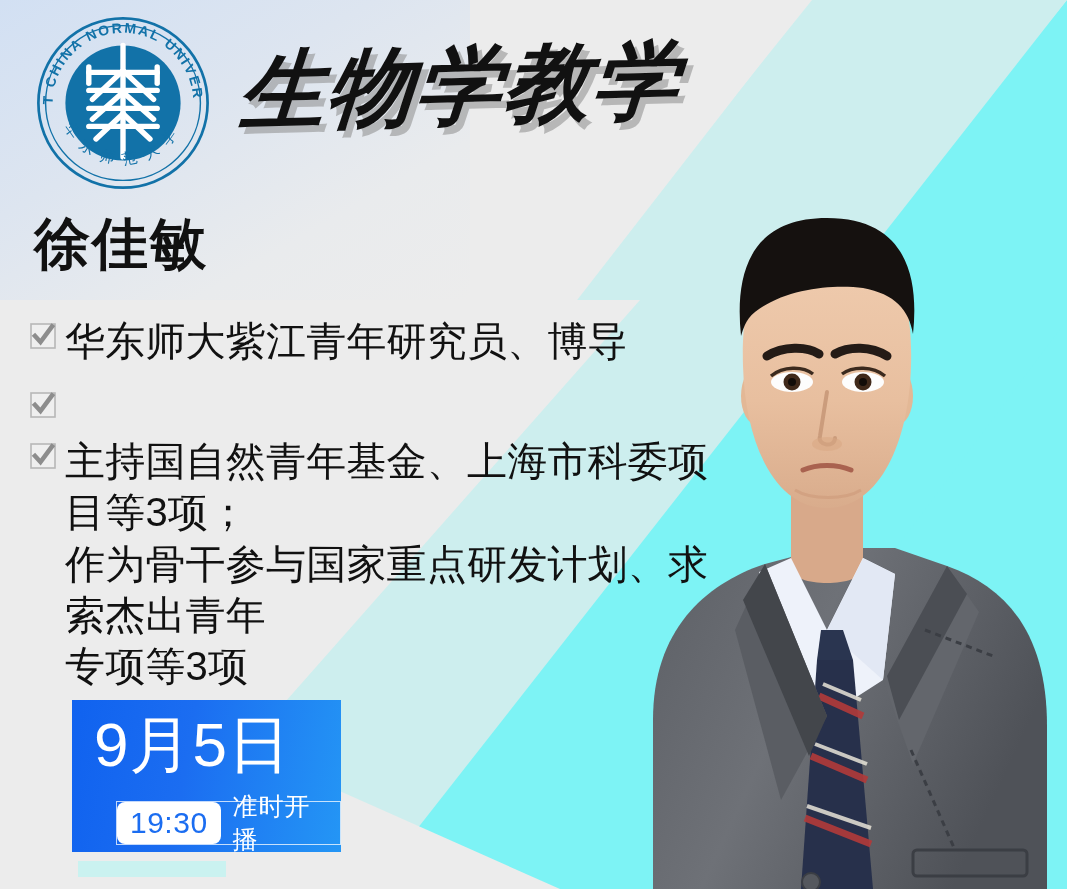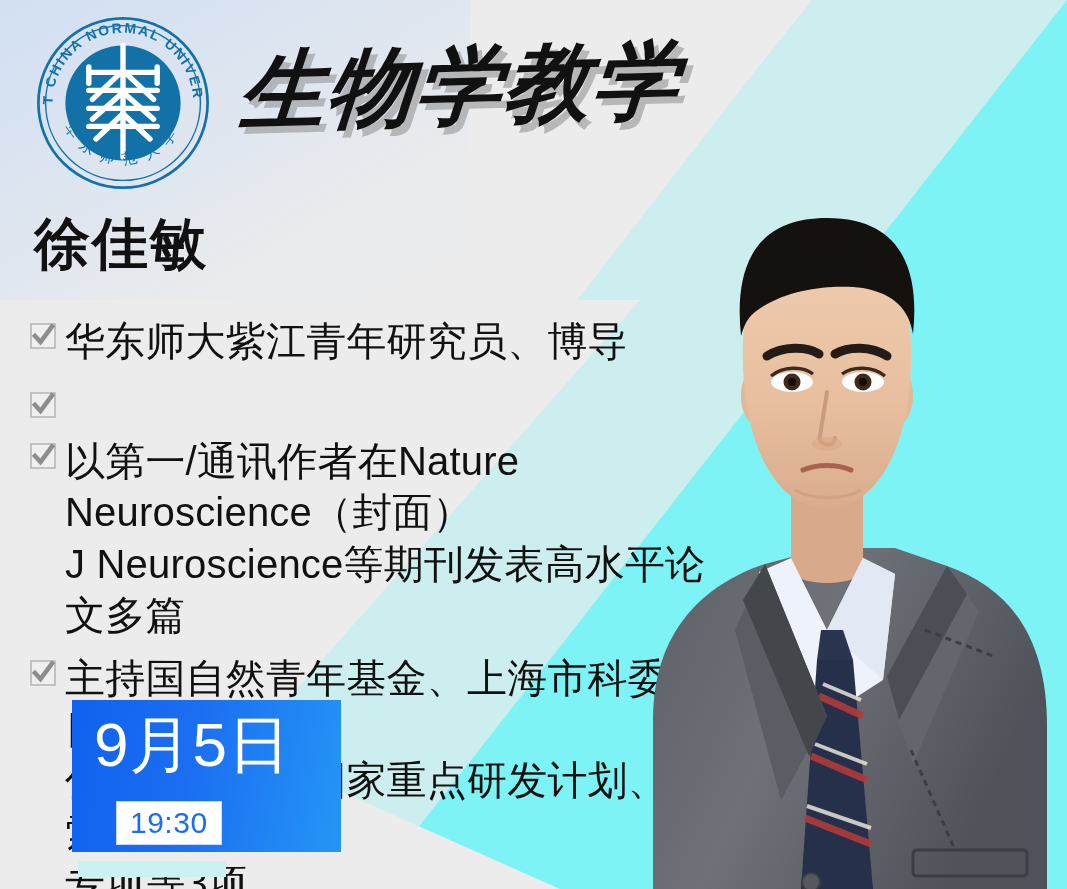--- a/index.html
+++ b/index.html
@@ -58,21 +58,21 @@
   .date-big{
     position:absolute;left:22px;top:10px;color:#fff;
     font-size:62px;font-weight:400;line-height:1.12;letter-spacing:1px;
   }
   .time-row{
     position:absolute;left:44px;top:101px;height:42px;
     display:flex;align-items:stretch;border:1px solid rgba(255,255,255,.75);
   }
   .time-val{
     background:#fff;color:#1b6df1;font-size:30px;font-weight:400;
-    padding:0 13px;display:flex;align-items:center;letter-spacing:.5px;
+    padding:0 13px;display:flex;align-items:center;letter-spacing:.5px;border-radius:8px;
   }
   .time-note{
     color:#fff;font-size:25px;font-weight:500;
     padding:0 12px;display:flex;align-items:center;letter-spacing:1px;
   }
   .mint-strip{
     position:absolute;left:78px;top:861px;width:148px;height:16px;
     background:#caf2f0;
   }
   
@@ -154,49 +154,40 @@
     <div class="bullet">
       <span class="cbox">
         <svg width="26" height="26" viewBox="0 0 26 26">
           <rect x="1" y="1" width="24" height="24" fill="#efefef" stroke="#b7b7b7" stroke-width="1.6"></rect>
           <path d="M5 13 L10.5 19 L22 3.5" fill="none" stroke="#8d8d8d" stroke-width="4.6" stroke-linecap="square"></path>
         </svg>
       </span>
     </div>
 
 
-    <div class="bullet tight">
-      <span class="cbox">
-        <svg width="26" height="26" viewBox="0 0 26 26">
-          <rect x="1" y="1" width="24" height="24" fill="#efefef" stroke="#b7b7b7" stroke-width="1.6"></rect>
-          <path d="M5 13 L10.5 19 L22 3.5" fill="none" stroke="#8d8d8d" stroke-width="4.6" stroke-linecap="square"></path>
-        </svg>
-      </span>
-      <span class="btext">以第一/通讯作者在Nature Neuroscience（封面）
-J Neuroscience等期刊发表高水平论文多篇</span>
-    </div>
 
     <div class="bullet tight">
       <span class="cbox">
         <svg width="26" height="26" viewBox="0 0 26 26">
           <rect x="1" y="1" width="24" height="24" fill="#efefef" stroke="#b7b7b7" stroke-width="1.6"></rect>
           <path d="M5 13 L10.5 19 L22 3.5" fill="none" stroke="#8d8d8d" stroke-width="4.6" stroke-linecap="square"></path>
         </svg>
       </span>
       <span class="btext">主持国自然青年基金、上海市科委项目等3项；
 作为骨干参与国家重点研发计划、求索杰出青年
 专项等3项</span>
     </div>
 
   </div>
 
   <div class="date-card">
     <div class="date-big">9月5日</div>
     <div class="time-row">
       <div class="time-val">19:30</div>
+      <div class="time-note">准时开播</div>
     </div>
   </div>
   <div class="mint-strip"></div>
 
   <div class="portrait">
     <svg viewBox="0 0 472 729" width="472" height="729">
       <defs>
         <linearGradient id="suitg" x1="0" y1="0" x2="1" y2="0.4">
           <stop offset="0%" stop-color="#5d6066"></stop>
           <stop offset="45%" stop-color="#6e7177"></stop>

